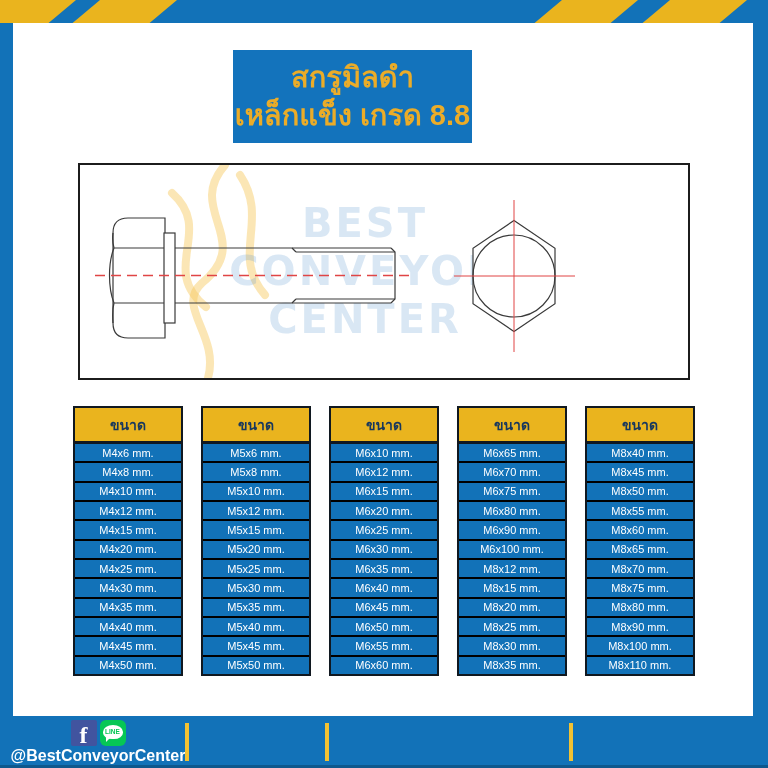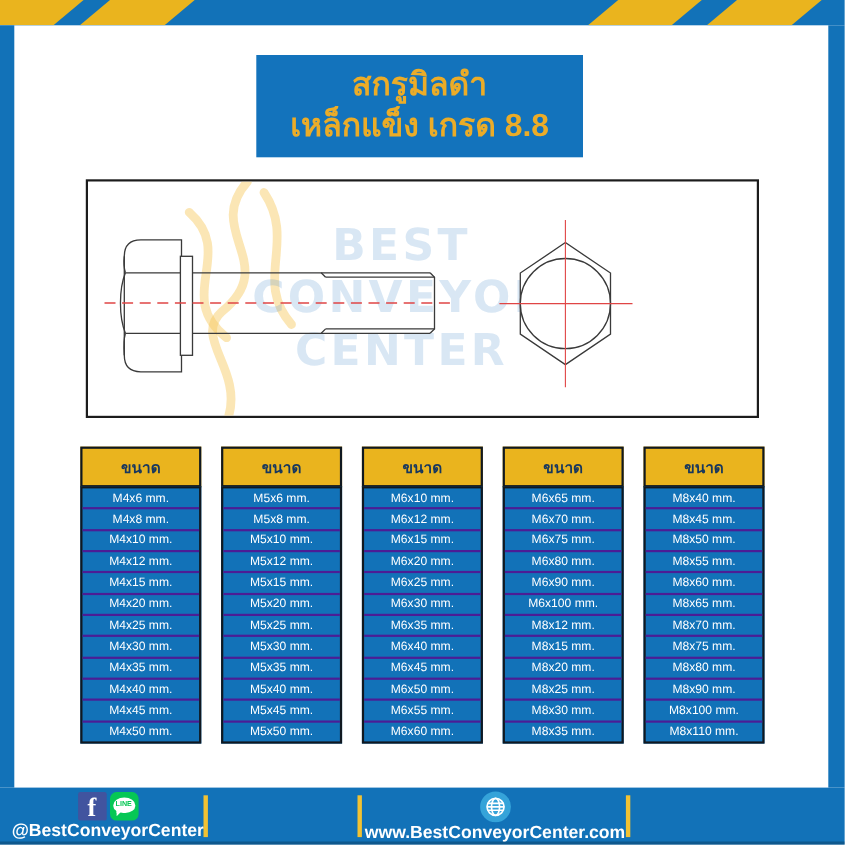--- a/index.html
+++ b/index.html
@@ -12,21 +12,21 @@
   .stripe{position:absolute;top:0;height:23px;background:#EAB41E;transform:skewX(-50deg);transform-origin:top left;}
   .stripe.s1{left:-12px;width:88px;}
   .stripe.s2{left:100px;width:77px;}
   .stripe.s3{left:562px;width:76px;}
   .stripe.s4{left:670px;width:77px;}
   .side{position:absolute;top:23px;height:693px;background:#1272B8;}
   .side.left{left:0;width:13px;}
   .side.right{right:0;width:15px;}
   
   .title-box{
-    position:absolute;left:233px;top:50px;width:297px;height:93px;background:#1373BC;
+    position:absolute;left:233px;top:50px;width:239px;height:93px;background:#1373BC;
     display:flex;flex-direction:column;align-items:center;justify-content:center;
     color:#EBAC28;font-weight:bold;font-size:29px;line-height:1.3;text-align:center;
   }
   
   .drawing-box{
     position:absolute;left:78px;top:163px;width:612px;height:217px;
     border:2px solid #1c1c1c;background:#fff;box-sizing:border-box;overflow:hidden;padding-left:41px;
   }
   .wm-text{
     position:absolute;left:120px;top:34px;width:330px;text-align:center;
@@ -40,21 +40,21 @@
   .size-table .hdr{
     box-sizing:border-box;height:37px;background:#EAB41E;border:2px solid #101820;
     color:#17375E;font-weight:bold;font-size:14px;
     display:flex;align-items:center;justify-content:center;
   }
   .size-table .rows{
     box-sizing:border-box;height:234px;border:2px solid #101820;border-top:2px solid #101820;
     margin-top:-1px;display:flex;flex-direction:column;background:#1272B8;
   }
   .cell{
-    flex:1;border-bottom:2px solid #4c1d95;color:#ffffff;font-size:11px;font-weight:500;
+    flex:1;border-bottom:2px solid #000000;color:#ffffff;font-size:11px;font-weight:500;
     display:flex;align-items:center;justify-content:center;white-space:nowrap;
   }
   .cell:last-child{border-bottom:none;}
   
   .footer{position:absolute;left:0;top:716px;width:768px;height:52px;background:#1272B8;}
   .footer::after{content:"";position:absolute;left:0;bottom:0;width:768px;height:3px;background:rgba(10,40,60,0.35);}
   .fgroup{position:absolute;top:0;height:49px;display:flex;flex-direction:column;align-items:center;justify-content:flex-start;padding-top:3px;box-sizing:border-box;}
   .fg1{left:10px;width:176px;}
   .fg2{left:190px;width:136px;}
   .fg3{left:330px;width:240px;}
@@ -238,30 +238,17 @@
       </div>
     </div>
     <div class="flabel">@BestConveyorCenter</div>
   </div>
 
   <div class="fdiv fd1"></div>
 
 
   <div class="fdiv fd2"></div>
 
-  <div class="fgroup fg3">
-    <div class="ficons">
-      <svg width="29" height="29" viewBox="-15 -15 30 30">
-        <circle cx="0" cy="0" r="14.5" fill="#35A3D9"></circle>
-        <g fill="none" stroke="#ffffff" stroke-width="1.6">
-          <circle cx="0" cy="0" r="8"></circle>
-          <ellipse cx="0" cy="0" rx="3.8" ry="8"></ellipse>
-          <path d="M -7.4,-3.2 L 7.4,-3.2 M -8,0 L 8,0 M -7.4,3.2 L 7.4,3.2"></path>
-        </g>
-      </svg>
-    </div>
-    <div class="flabel">www.BestConveyorCenter.com</div>
-  </div>
 
   <div class="fdiv fd3"></div>
 
 
 </div>
 
 </body></html>

